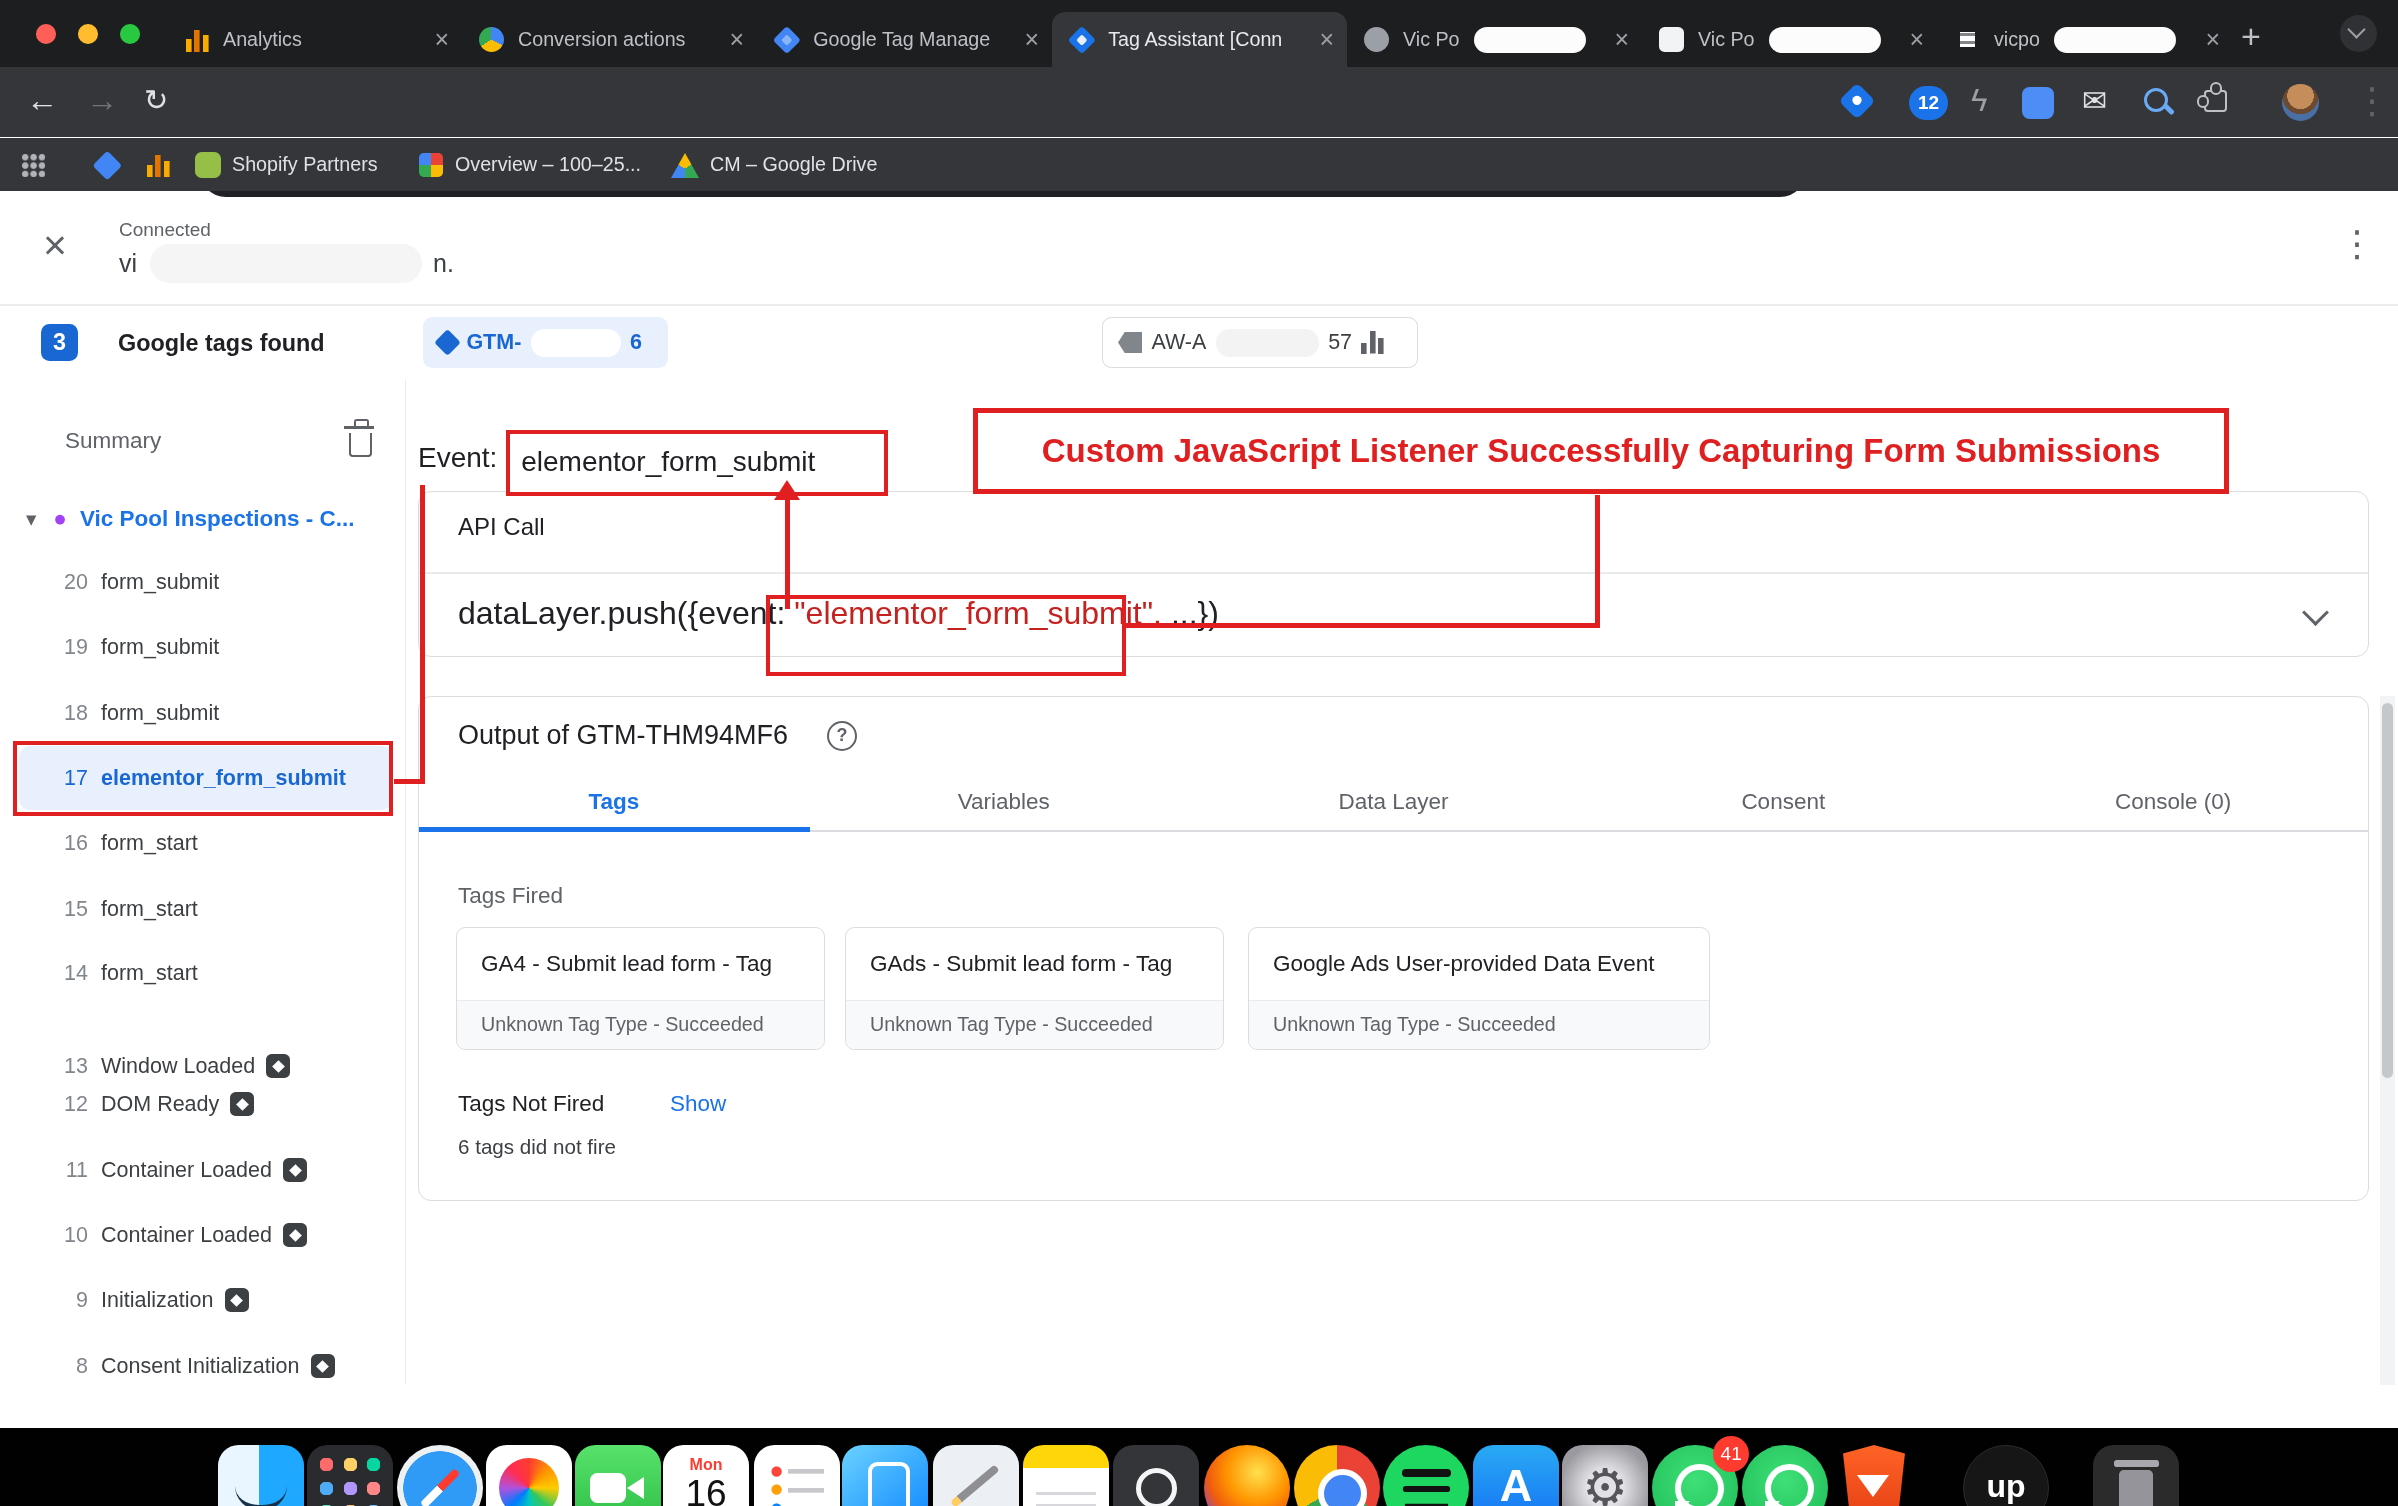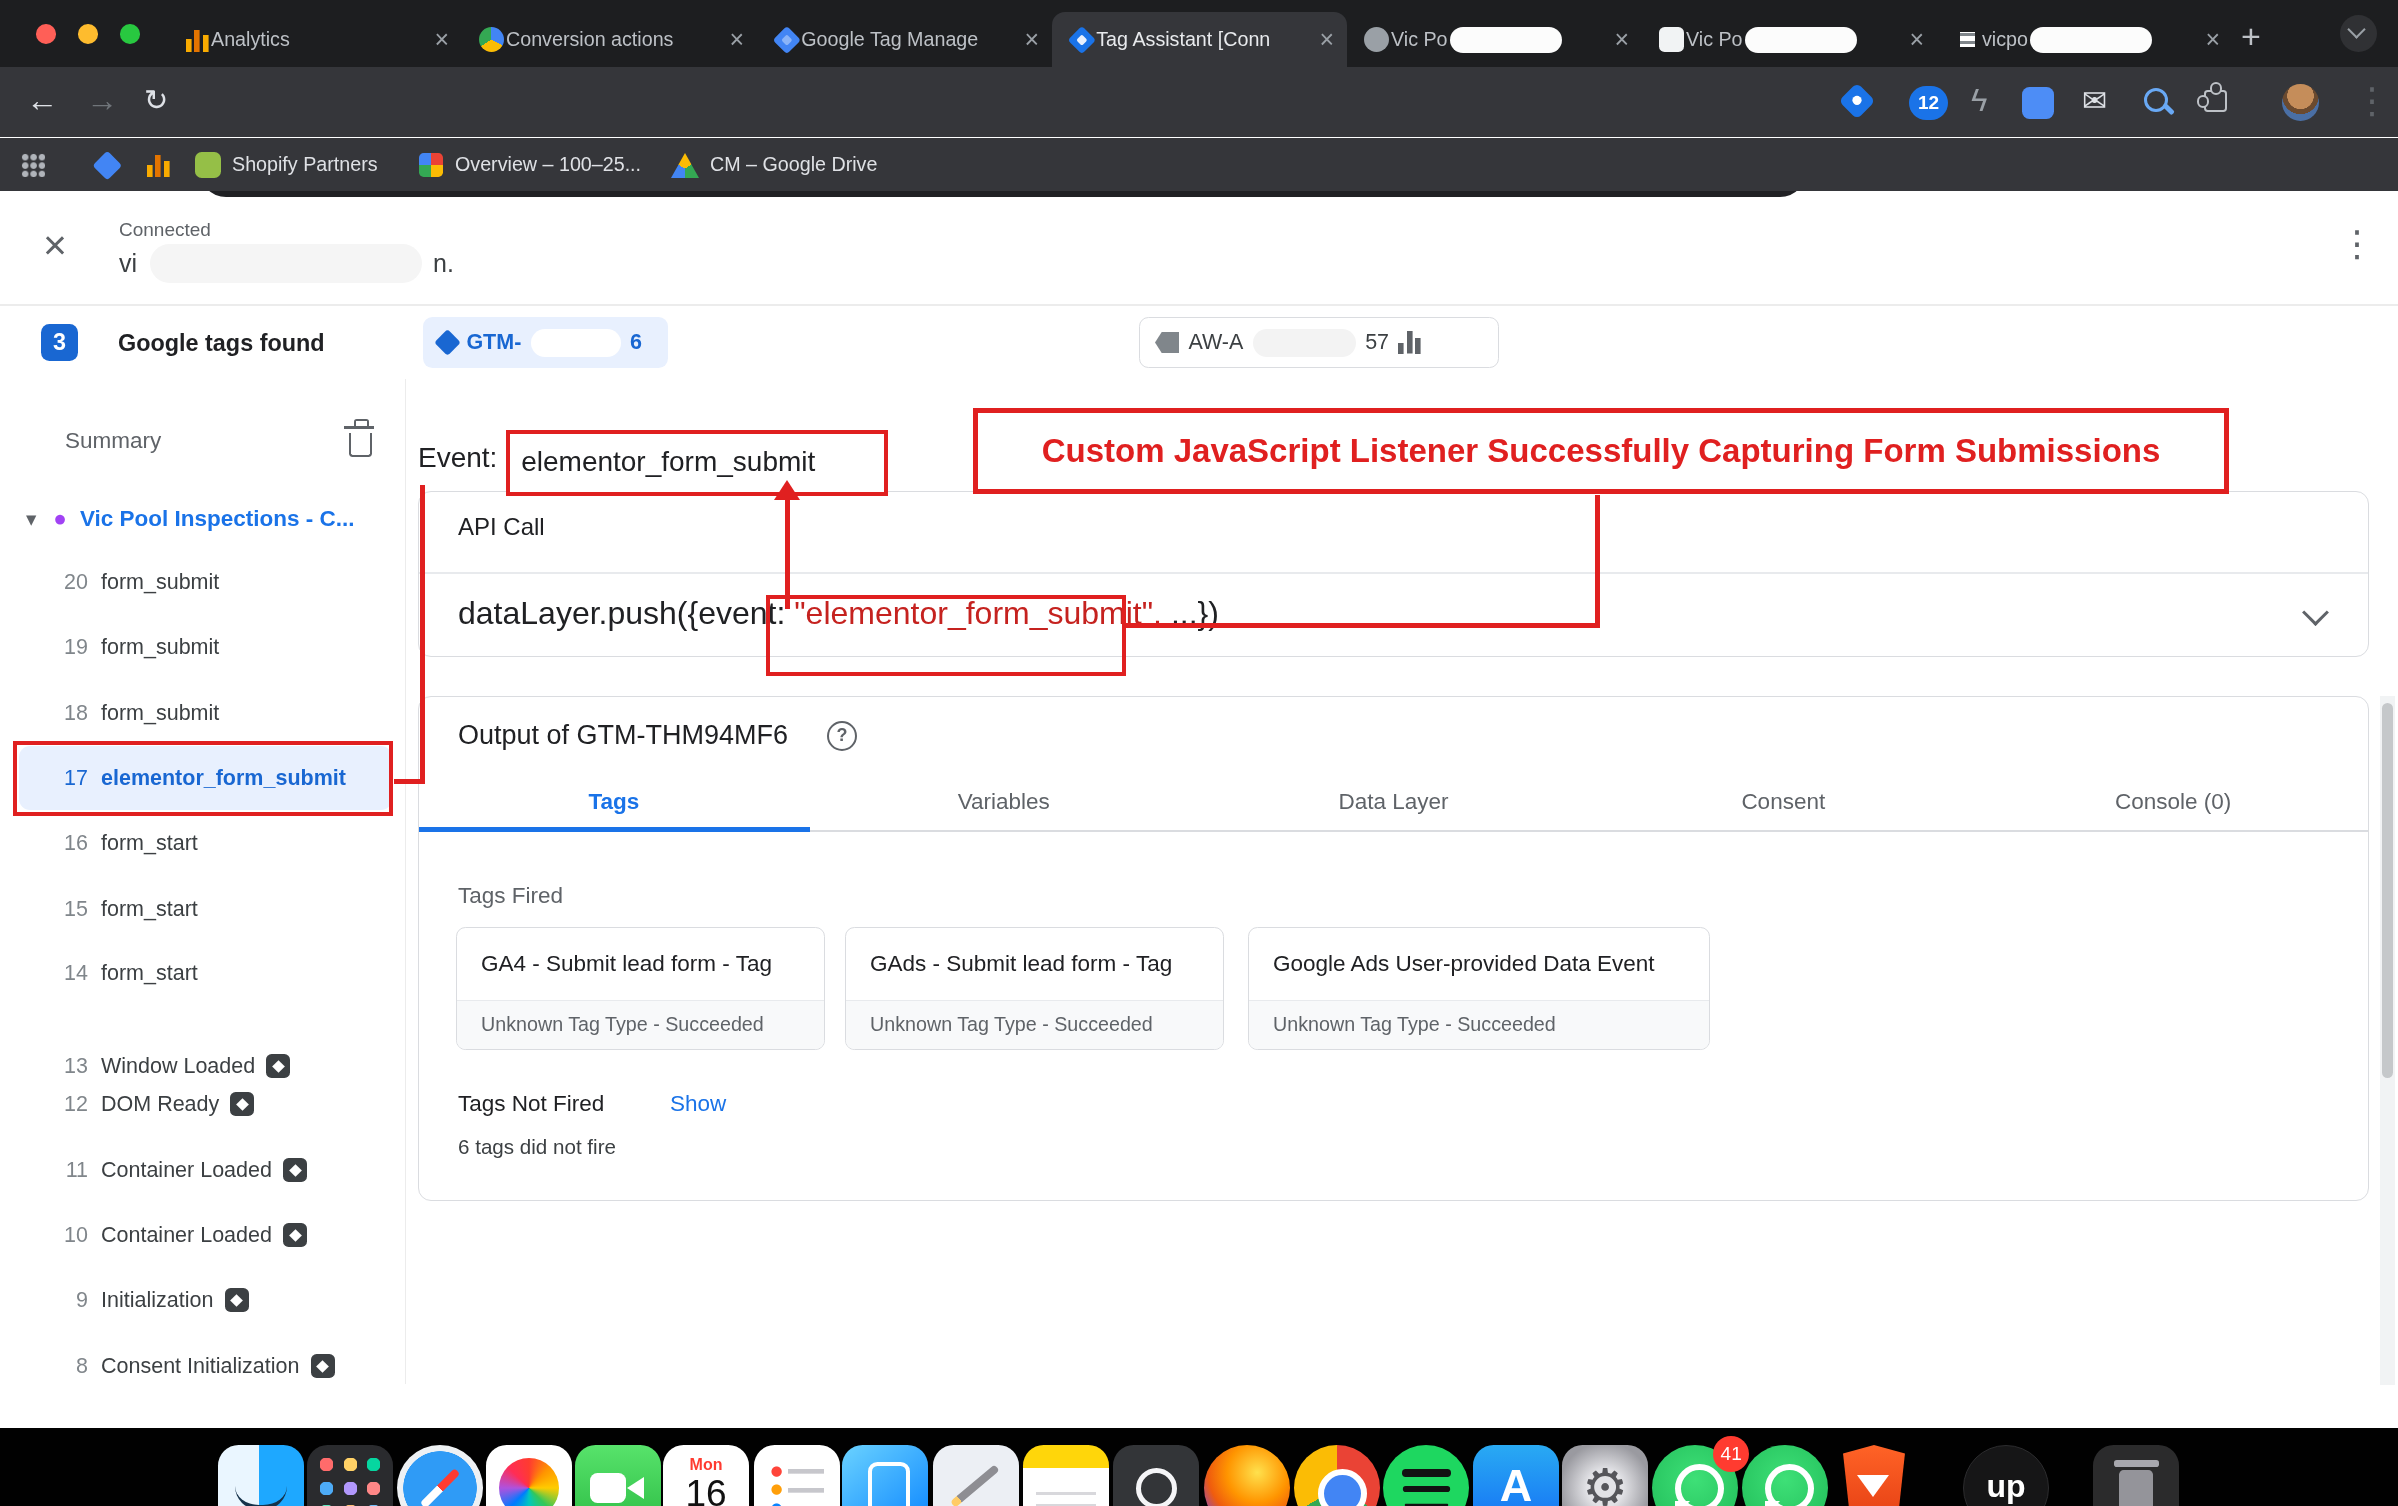--- a/index.html
+++ b/index.html
@@ -3,21 +3,21 @@
 <meta charset="utf-8">
 <style>
 *{margin:0;padding:0;box-sizing:border-box;}
 body{width:2399px;height:1507px;font-family:"Liberation Sans",sans-serif;overflow:hidden;background:#000;}
 #screen{position:relative;width:2399px;height:1507px;background:#fff;overflow:hidden;}
 .abs{position:absolute;}
 
 
 #tabstrip{position:absolute;left:0;top:0;width:2399px;height:67px;background:#1d1e20;}
 .light{position:absolute;top:24px;width:19.7px;height:19.7px;border-radius:50%;}
-.tab{position:absolute;top:12px;height:55px;width:295px;border-radius:13px 13px 0 0;display:flex;align-items:center;gap:2px;padding:0 13px 0 17px;font-size:19.7px;color:#bdc1c6;}
+.tab{position:absolute;top:12px;height:55px;width:295px;border-radius:13px 13px 0 0;display:flex;align-items:center;gap:14px;padding:0 13px 0 17px;font-size:19.7px;color:#bdc1c6;}
 .tab.active{background:#35363a;color:#e8eaed;align-items:center;}
 .tab .tlabel{flex:1 1 auto;white-space:nowrap;overflow:hidden;}
 .tclose{flex:0 0 auto;font-size:25px;color:#9aa0a6;line-height:1;}
 .fav{flex:0 0 auto;width:25px;height:25px;position:relative;}
 .scrib{flex:0 0 auto;height:26px;border-radius:13px;background:#fcfcfc;}
 .fav-bars{background:linear-gradient(#f9ab00,#f9ab00) 1.9px 100%/5.6px 13px no-repeat,linear-gradient(#e37400,#e37400) 10.3px 100%/5.6px 22.5px no-repeat,linear-gradient(#f9ab00,#f9ab00) 19px 100%/5.6px 17px no-repeat;}
 .fav-ads{border-radius:50%;background:conic-gradient(#4285f4 0 33%,#fbbc04 33% 66%,#34a853 66%);}
 .fav-gtm{width:19.7px!important;height:19.7px!important;margin:2.8px;background:#4285f4;transform:rotate(45deg);border-radius:3.7px;}
 .fav-gtm::after{content:'';position:absolute;inset:5.6px;background:#8ab4f8;border-radius:1.9px;}
 .fav-ta{width:19.7px!important;height:19.7px!important;margin:2.8px;background:#1a73e8;transform:rotate(45deg);border-radius:3.7px;}
@@ -252,21 +252,21 @@
 
   <span id="badge3">3</span>
   <span class="abs" style="left:118px;top:330px;font-size:23.4px;color:#202124;font-weight:bold">Google tags found</span>
 
   <div class="chip chip1" style="left:423px;width:245px">
     <span class="cdiamond"></span>
     <span>GTM-</span>
     <span class="cscrib" style="width:90px;background:#fff"></span>
     <span>6</span>
   </div>
-  <div class="chip chipo" style="left:1139px;width:360px">
+  <div class="chip chipo" style="left:1102px;width:316px">
     <span class="gtag"></span>
     <span>AW-A</span>
     <span class="cscrib" style="width:103px;background:#f3f3f3"></span>
     <span>57</span>
     <span class="sbars dark"></span>
   </div>
 
   <div id="sidebar">
     <span class="abs gray" style="left:65px;top:49px;font-size:22.5px">Summary</span>
     <span class="strash"></span>

